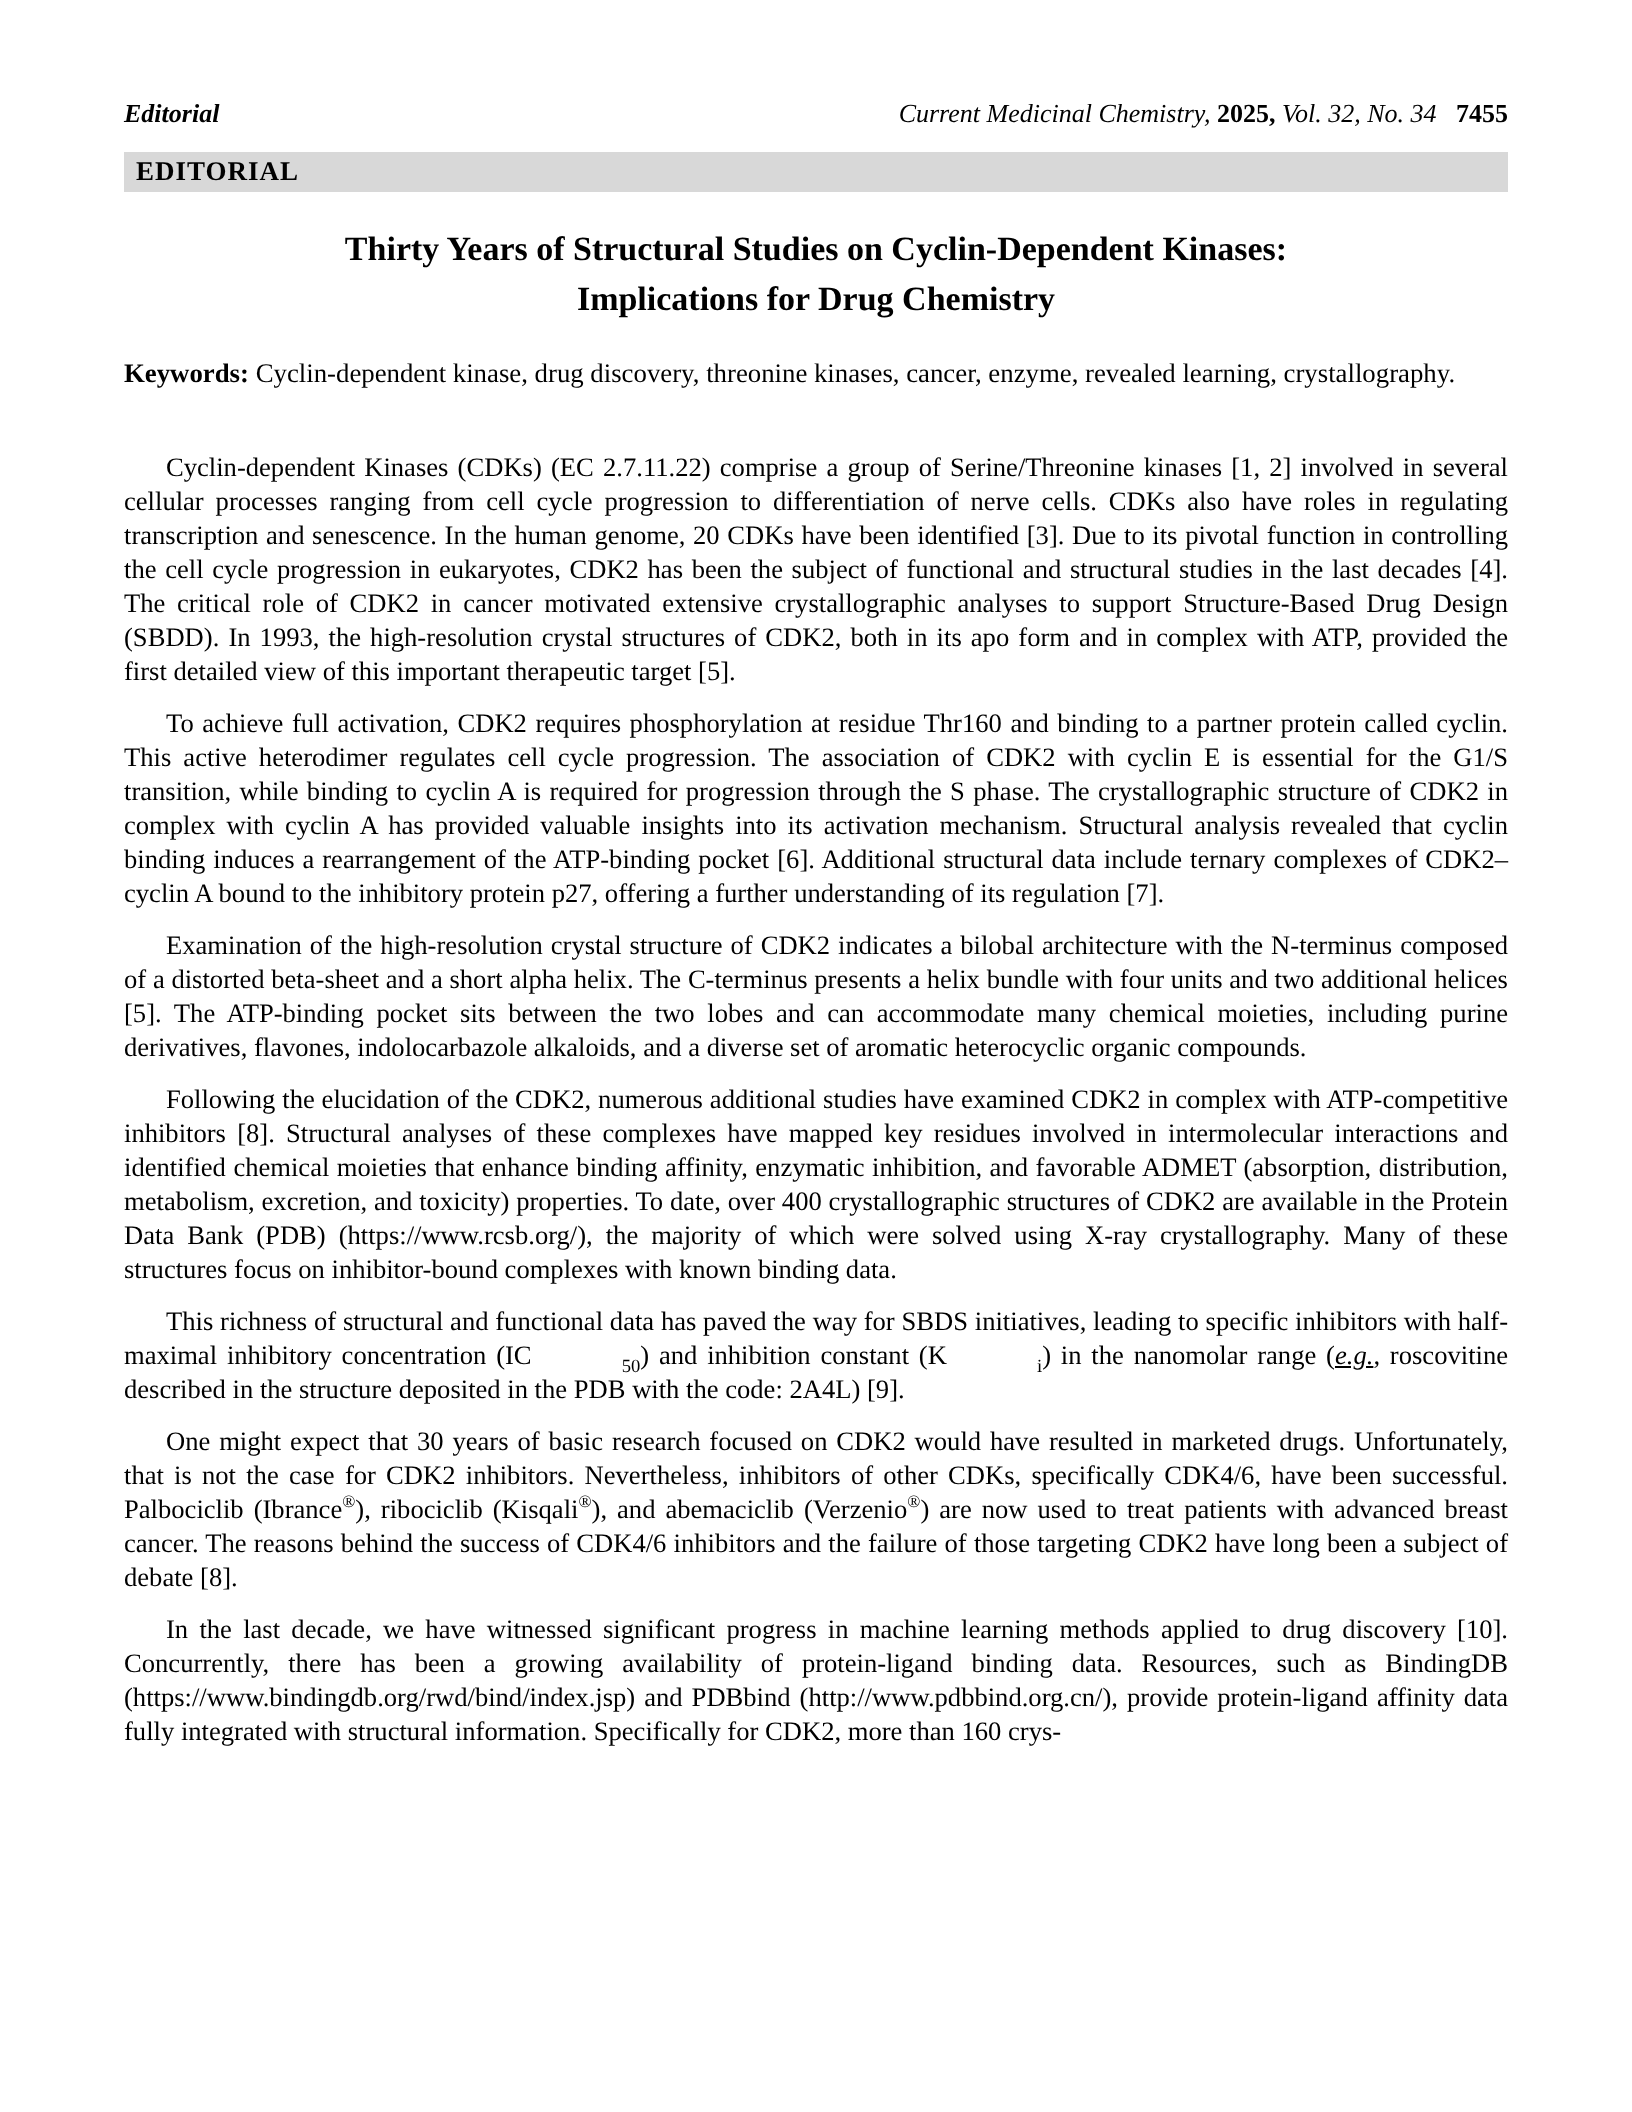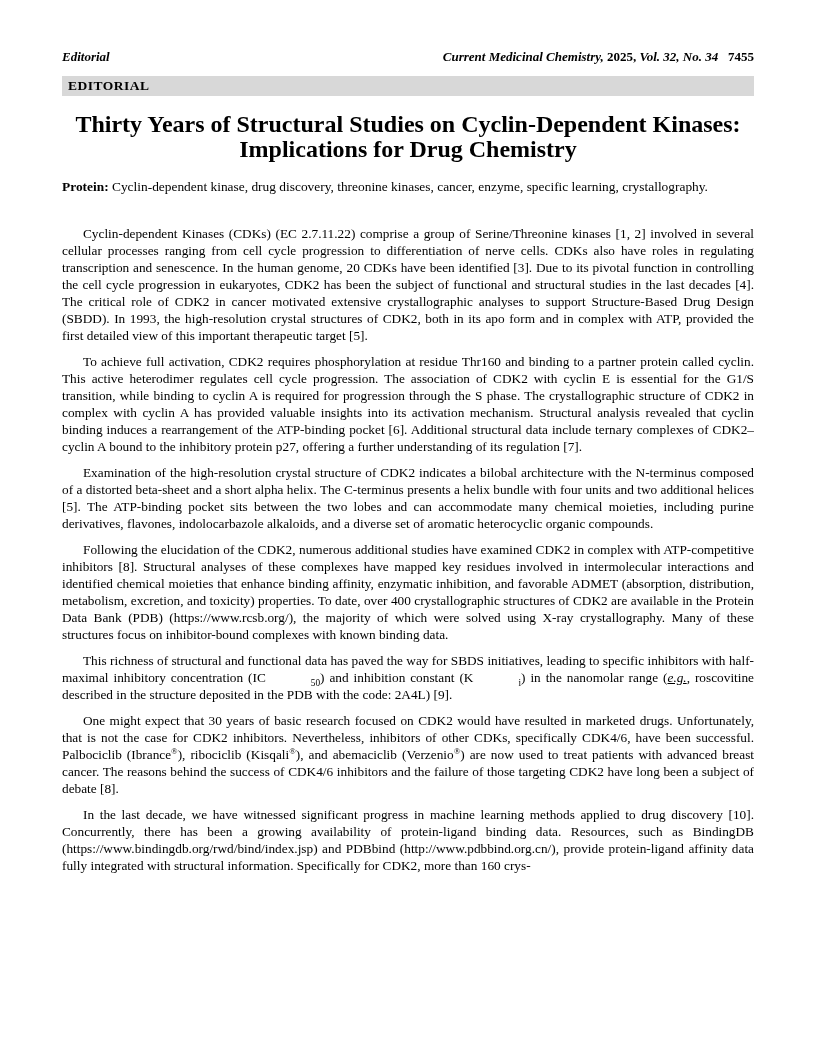--- a/index.html
+++ b/index.html
@@ -46,21 +46,21 @@
     padding: 2px 6px 3px 6px;
     font-weight: bold;
     font-size: 13.5px;
     letter-spacing: 0.5px;
     line-height: 15px;
   }
   
   .title {
     margin: 16px 0 0 0;
     text-align: center;
-    font-size: 24px;
+    font-size: 17px;
     font-weight: bold;
     line-height: 25px;
   }
   .title span { display: block; }
   
   .keywords {
     margin: 15px 0 0 0;
     font-size: 13.4px;
     line-height: 20px;
     text-align: justify;
@@ -72,21 +72,21 @@
     line-height: 17px;
     text-align: justify;
   }
   .body-text p {
     margin: 0 0 9px 0;
     text-indent: 21px;
   }
   
   .sg-b  { font-weight: bold; text-align: right; }
   .sg-i  { font-style: italic; text-decoration: underline; }
-  .sg-bi { font-weight: bold; font-style: italic; text-align: center; }
+  .sg-bi { font-weight: normal; font-style: italic; text-align: center; }
   sub { font-size: 0.7em; line-height: 0; margin-left: 45px; }
   sup { font-size: 0.65em; line-height: 0; }
   
   .footer {
     position: absolute;
     left: 62px;
     right: 62px;
     top: 962px;
     text-align: center;
     font-size: 17px;
@@ -108,21 +108,21 @@
 
     <div class="section-bar">
       <span>EDITORIAL</span>
     </div>
 
     <h1 class="title">
       <span>Thirty Years of Structural Studies on Cyclin-Dependent Kinases:</span>
       <span>Implications for Drug Chemistry</span>
     </h1>
 
-    <p class="keywords"><span class="sg-b">Protein: </span><span>Cyclin-dependent kinase, drug discovery, threonine kinases, cancer, enzyme, specific learning, crystallography.</span></p>
+    <p class="keywords"><span class="sg-b">Keywords: </span><span>Cyclin-dependent kinase, drug discovery, threonine kinases, cancer, enzyme, revealed learning, crystallography.</span></p>
 
     <div class="body-text">
       <p><span>Cyclin-dependent Kinases (CDKs) (EC 2.7.11.22) comprise a group of Serine/Threonine kinases [1, 2] involved in several cellular processes ranging from cell cycle progression to differentiation of nerve cells. CDKs also have roles in regulating transcription and senescence. In the human genome, 20 CDKs have been identified [3]. Due to its pivotal function in controlling the cell cycle progression in eukaryotes, CDK2 has been the subject of functional and structural studies in the last decades [4]. The critical role of CDK2 in cancer motivated extensive crystallographic analyses to support Structure-Based Drug Design (SBDD). In 1993, the high-resolution crystal structures of CDK2, both in its apo form and in complex with ATP, provided the first detailed view of this important therapeutic target [5].</span></p>
       <p><span>To achieve full activation, CDK2 requires phosphorylation at residue Thr160 and binding to a partner protein called cyclin. This active heterodimer regulates cell cycle progression. The association of CDK2 with cyclin E is essential for the G1/S transition, while binding to cyclin A is required for progression through the S phase. The crystallographic structure of CDK2 in complex with cyclin A has provided valuable insights into its activation mechanism. Structural analysis revealed that cyclin binding induces a rearrangement of the ATP-binding pocket [6]. Additional structural data include ternary complexes of CDK2–cyclin A bound to the inhibitory protein p27, offering a further understanding of its regulation [7].</span></p>
       <p><span>Examination of the high-resolution crystal structure of CDK2 indicates a bilobal architecture with the N-terminus composed of a distorted beta-sheet and a short alpha helix. The C-terminus presents a helix bundle with four units and two additional helices [5]. The ATP-binding pocket sits between the two lobes and can accommodate many chemical moieties, including purine derivatives, flavones, indolocarbazole alkaloids, and a diverse set of aromatic heterocyclic organic compounds.</span></p>
       <p><span>Following the elucidation of the CDK2, numerous additional studies have examined CDK2 in complex with ATP-competitive inhibitors [8]. Structural analyses of these complexes have mapped key residues involved in intermolecular interactions and identified chemical moieties that enhance binding affinity, enzymatic inhibition, and favorable ADMET (absorption, distribution, metabolism, excretion, and toxicity) properties. To date, over 400 crystallographic structures of CDK2 are available in the Protein Data Bank (PDB) (https://www.rcsb.org/), the majority of which were solved using X-ray crystallography. Many of these structures focus on inhibitor-bound complexes with known binding data.</span></p>
       <p><span>This richness of structural and functional data has paved the way for SBDS initiatives, leading to specific inhibitors with half-maximal inhibitory concentration (IC</span><sub>50</sub><span>) and inhibition constant (K</span><sub>i</sub><span>) in the nanomolar range (</span><span class="sg-i">e.g.</span><span>, roscovitine described in the structure deposited in the PDB with the code: 2A4L) [9].</span></p>
       <p><span>One might expect that 30 years of basic research focused on CDK2 would have resulted in marketed drugs. Unfortunately, that is not the case for CDK2 inhibitors. Nevertheless, inhibitors of other CDKs, specifically CDK4/6, have been successful. Palbociclib (Ibrance</span><sup>®</sup><span>), ribociclib (Kisqali</span><sup>®</sup><span>), and abemaciclib (Verzenio</span><sup>®</sup><span>) are now used to treat patients with advanced breast cancer. The reasons behind the success of CDK4/6 inhibitors and the failure of those targeting CDK2 have long been a subject of debate [8].</span></p>
       <p><span>In the last decade, we have witnessed significant progress in machine learning methods applied to drug discovery [10]. Concurrently, there has been a growing availability of protein-ligand binding data. Resources, such as BindingDB (https://www.bindingdb.org/rwd/bind/index.jsp) and PDBbind (http://www.pdbbind.org.cn/), provide protein-ligand affinity data fully integrated with structural information. Specifically for CDK2, more than 160 crys-</span></p>
     </div>

